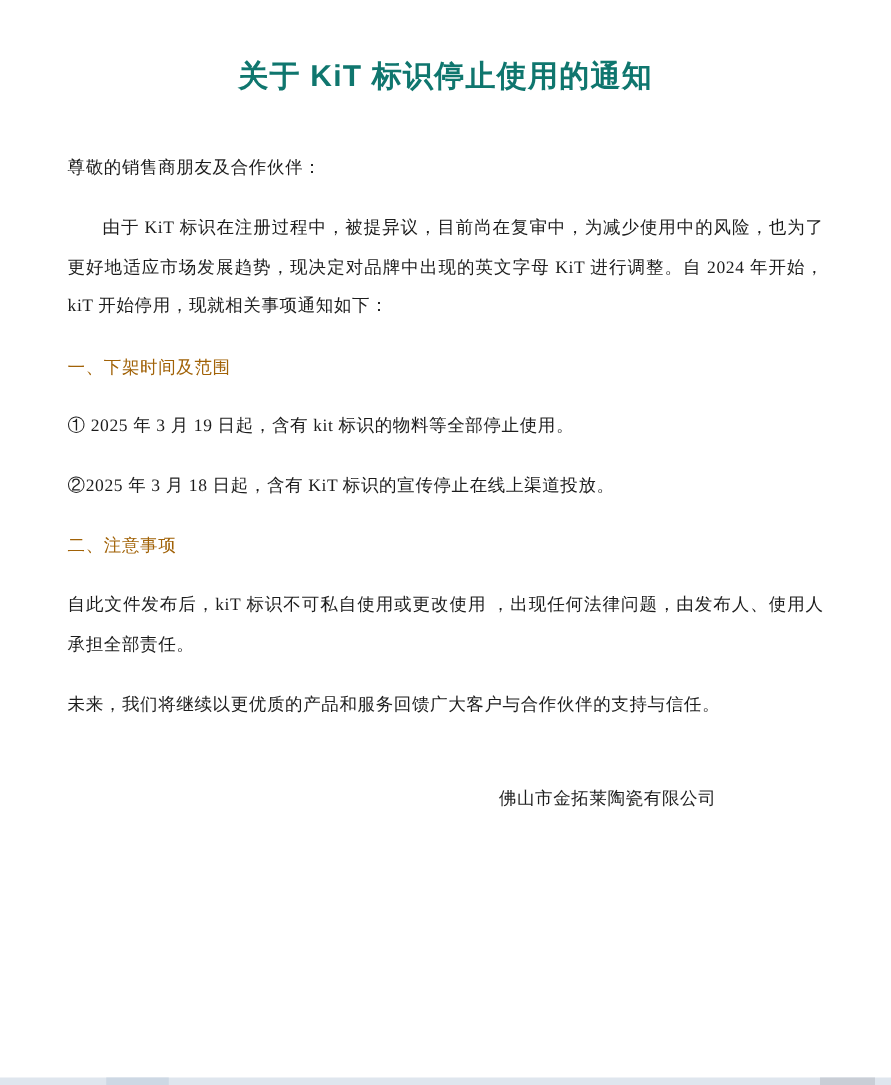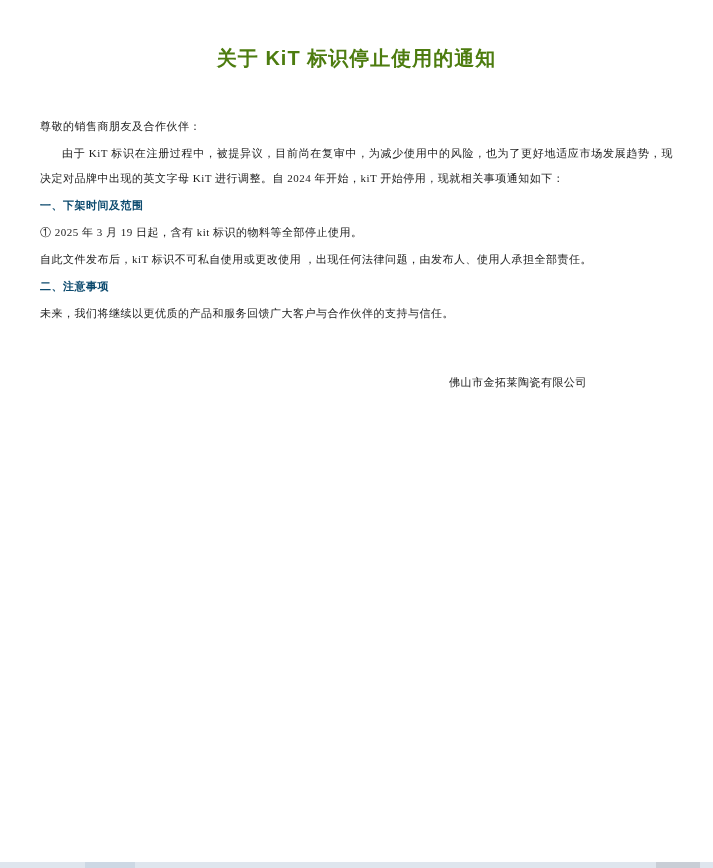--- a/index.html
+++ b/index.html
@@ -14,41 +14,41 @@
     overflow: hidden;
     font-family: "Liberation Serif", serif;
     color: #1c1c1c;
   }
   .page {
     padding: 45px 38px 0 38px;
     box-sizing: border-box;
   }
   .title {
     font-family: "Liberation Sans", sans-serif;
-    font-size: 20px;
+    font-size: 24px;
     font-weight: bold;
     text-align: center;
     letter-spacing: 1px;
     margin: 0 0 42px 0;
-    color: #4d7c0f;
+    color: #0f766e;
   }
   .line {
-    margin: 2px;
-    font-size: 11px;
+    margin: 16px;
+    font-size: 14px;
     line-height: 2.27;
     text-align: justify;
     letter-spacing: 0.5px;
   }
   .indent {
     text-indent: 2em;
   }
   .heading {
     font-family: "Liberation Sans", sans-serif;
-    font-weight: bold;
-    color: #0c4a6e;
+    font-weight: normal;
+    color: #a16207;
   }
   .signature-block {
     width: fit-content;
     margin: 44px 86px 0 auto;
     text-align: center;
   }
   .signature-block .line {
     text-align: left;
   }
   .bottom-bar {
@@ -84,24 +84,25 @@
   <h1 class="title">关于 KiT 标识停止使用的通知</h1>
 
   <p class="line">尊敬的销售商朋友及合作伙伴：</p>
 
   <p class="line indent">由于 KiT 标识在注册过程中，被提异议，目前尚在复审中，为减少使用中的风险，也为了更好地适应市场发展趋势，现决定对品牌中出现的英文字母 KiT 进行调整。自 2024 年开始，kiT 开始停用，现就相关事项通知如下：</p>
 
   <p class="line heading">一、下架时间及范围</p>
 
   <p class="line">① 2025 年 3 月 19 日起，含有 kit 标识的物料等全部停止使用。</p>
 
+  <p class="line">②2025 年 3 月 18 日起，含有 KiT 标识的宣传停止在线上渠道投放。</p>
+
+  <p class="line heading">二、注意事项</p>
 
   <p class="line">自此文件发布后，kiT 标识不可私自使用或更改使用 ，出现任何法律问题，由发布人、使用人承担全部责任。</p>
-
-  <p class="line heading">二、注意事项</p>
 
 
   <p class="line">未来，我们将继续以更优质的产品和服务回馈广大客户与合作伙伴的支持与信任。</p>
 
 
   <div class="signature-block">
     <p class="line">佛山市金拓莱陶瓷有限公司</p>
   </div>
 
 </div>

